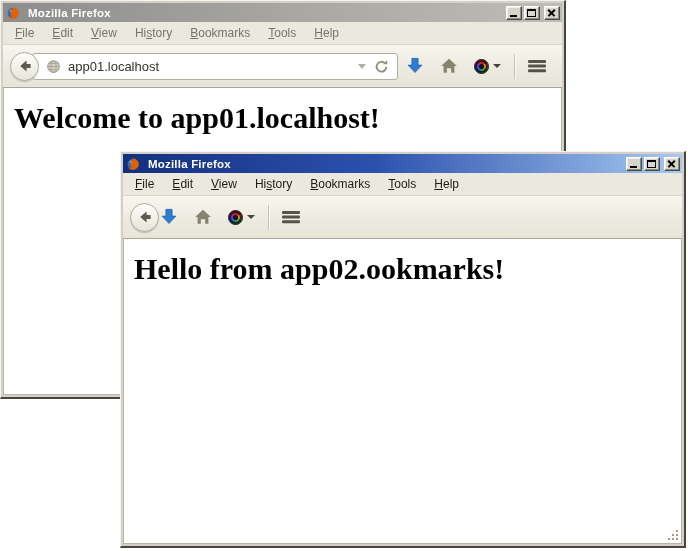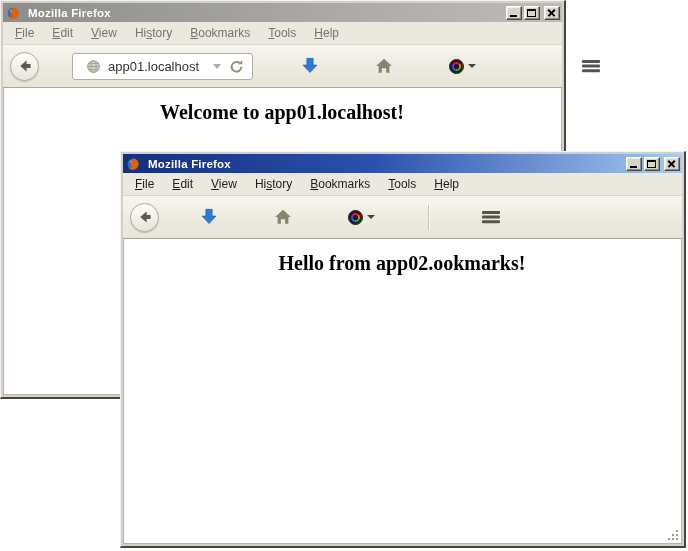--- a/index.html
+++ b/index.html
@@ -40,21 +40,21 @@
   .menubar { height: 23px; flex: 0 0 23px; display: flex; align-items: center;
     background: #ebe8e0; border-bottom: 1px solid #d9d6cc; padding: 0 3px;
     font-size: 12px; color: #1d1d18; }
   .menu-item { padding: 3px 9px; white-space: nowrap; }
   .win-inactive .menu-item { color: #75756c; }
   .menu-item u { text-decoration: underline; }
 
   
   .navbar { height: 43px; flex: 0 0 43px; display: flex; align-items: center;
     background: linear-gradient(#f7f5ee, #eceadf 60%, #e7e4d8);
-    border-bottom: 1px solid #a9a598; padding: 0 8px 0 7px; gap: 40px; }
+    border-bottom: 1px solid #a9a598; padding: 0 8px 0 7px; }
   .back-btn { width: 29px; height: 29px; border-radius: 50%; flex: 0 0 29px;
     background: linear-gradient(#fdfdfb, #e7e4da); border: 1px solid #aeaa9c;
     box-shadow: 0 1px 1px rgba(0,0,0,.18); display: flex; align-items: center;
     justify-content: center; z-index: 2; margin-right: -7px; }
   .urlbar { flex: 1; height: 27px; background: #fff; border: 1px solid #b2ae a0;
     border: 1px solid #b2aea0; border-radius: 3px; display: flex; align-items: center;
     padding: 0 7px 0 13px; gap: 7px; }
   .url-text { font-size: 13px; color: #34342c; white-space: nowrap; }
   .url-spacer { flex: 1; }
   .url-drop { width: 0; height: 0; border-left: 4.5px solid transparent;
@@ -71,21 +71,21 @@
       conic-gradient(#c9242b 0 55deg, #e0841f 55deg 110deg, #3f9e3c 110deg 185deg,
                      #2c66c9 185deg 260deg, #8c2cc9 260deg 320deg, #c9242b 320deg 360deg);
     box-shadow: inset 0 0 0 2px rgba(10,10,14,.8); }
   .caret { width: 0; height: 0; border-left: 4px solid transparent;
     border-right: 4px solid transparent; border-top: 4.5px solid #44433c; margin-left: 4px; }
 
   
   .client { flex: 1; background: #fff; position: relative; overflow: hidden;
     box-shadow: inset 1px 0 0 #b8b5a8, inset -1px 0 0 #b8b5a8, inset 0 -1px 0 #b8b5a8; }
   .client h1 { font-family: "Liberation Serif", serif; font-weight: bold;
-    font-size: 20px; color: #000; margin: 13px 12px 0 11px; white-space: nowrap; text-align: center; }
+    font-size: 30px; color: #000; margin: 13px 12px 0 11px; white-space: nowrap; }
 
   .grip { position: absolute; right: 2px; bottom: 2px; width: 13px; height: 13px; }
   .grip::before { content: ""; position: absolute; left: 0; top: 0; width: 2px; height: 2px;
     background: transparent;
     box-shadow: 10px 2px 0 #fdfdfb, 6px 6px 0 #fdfdfb, 10px 6px 0 #fdfdfb,
                 2px 10px 0 #fdfdfb, 6px 10px 0 #fdfdfb, 10px 10px 0 #fdfdfb; }
   .grip::after { content: ""; position: absolute; left: 0; top: 0; width: 2px; height: 2px;
     background: transparent;
     box-shadow: 9px 1px 0 #a19e91, 5px 5px 0 #a19e91, 9px 5px 0 #a19e91,
                 1px 9px 0 #a19e91, 5px 9px 0 #a19e91, 9px 9px 0 #a19e91; }

